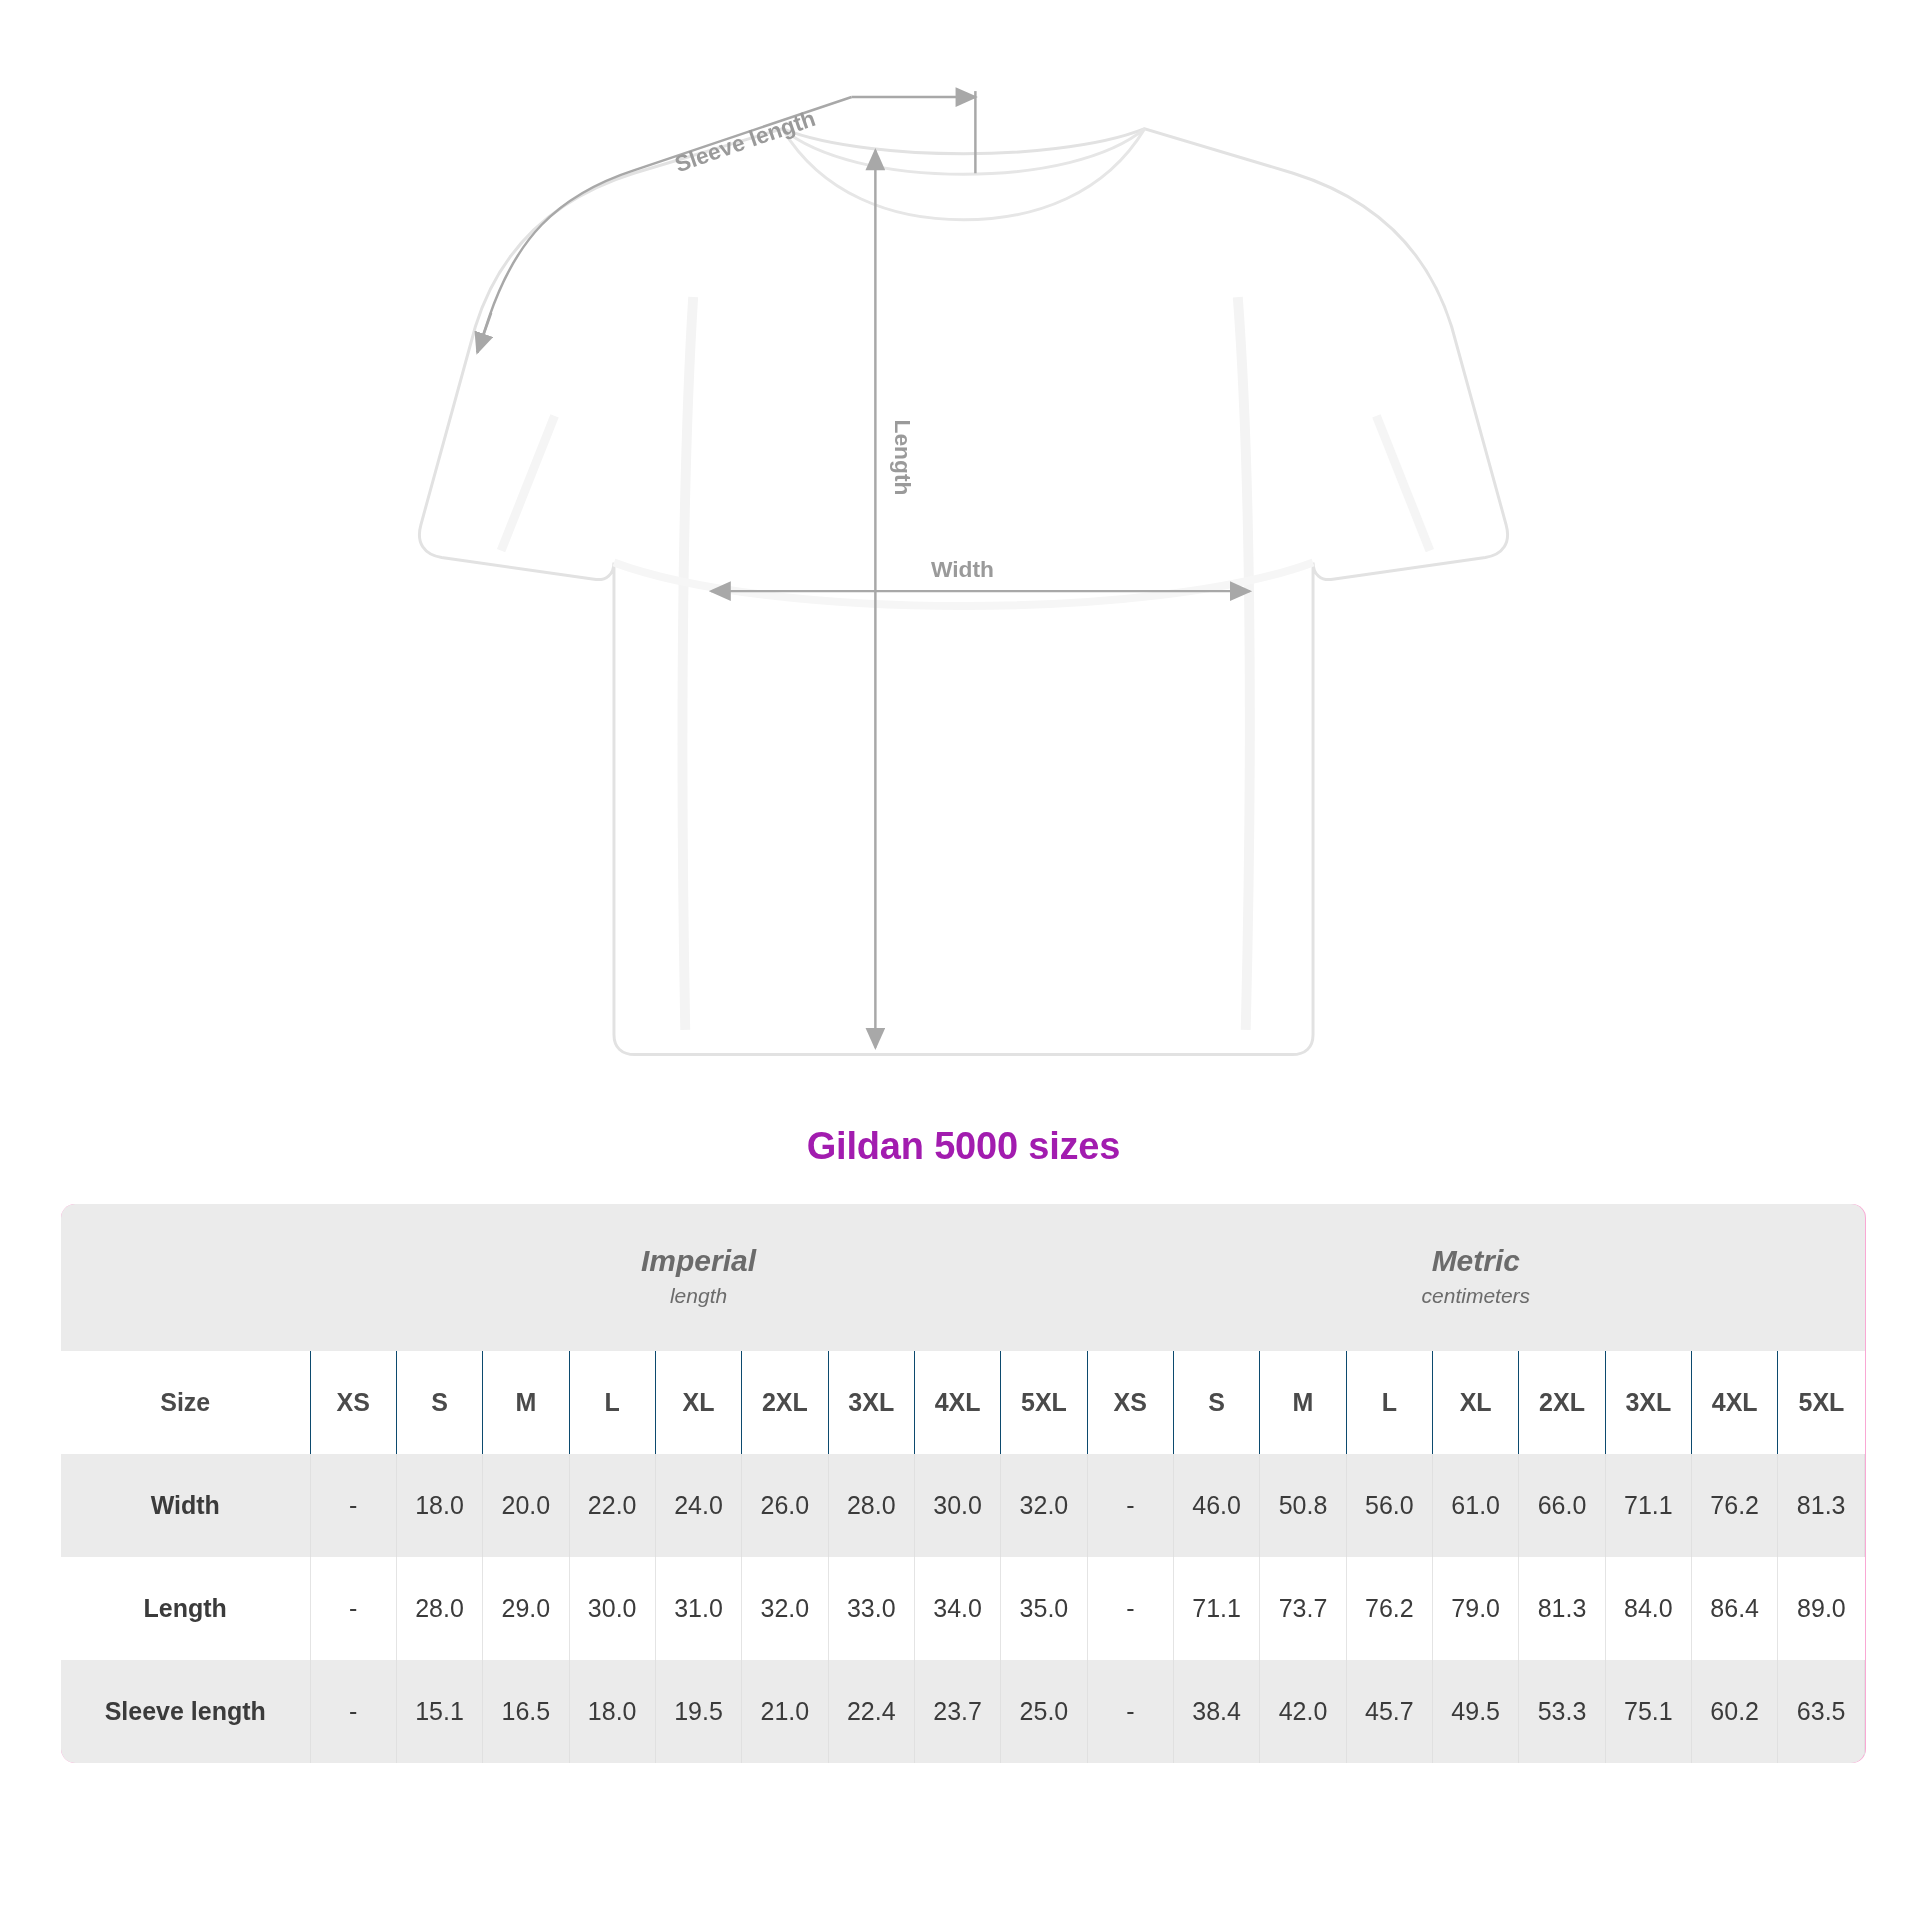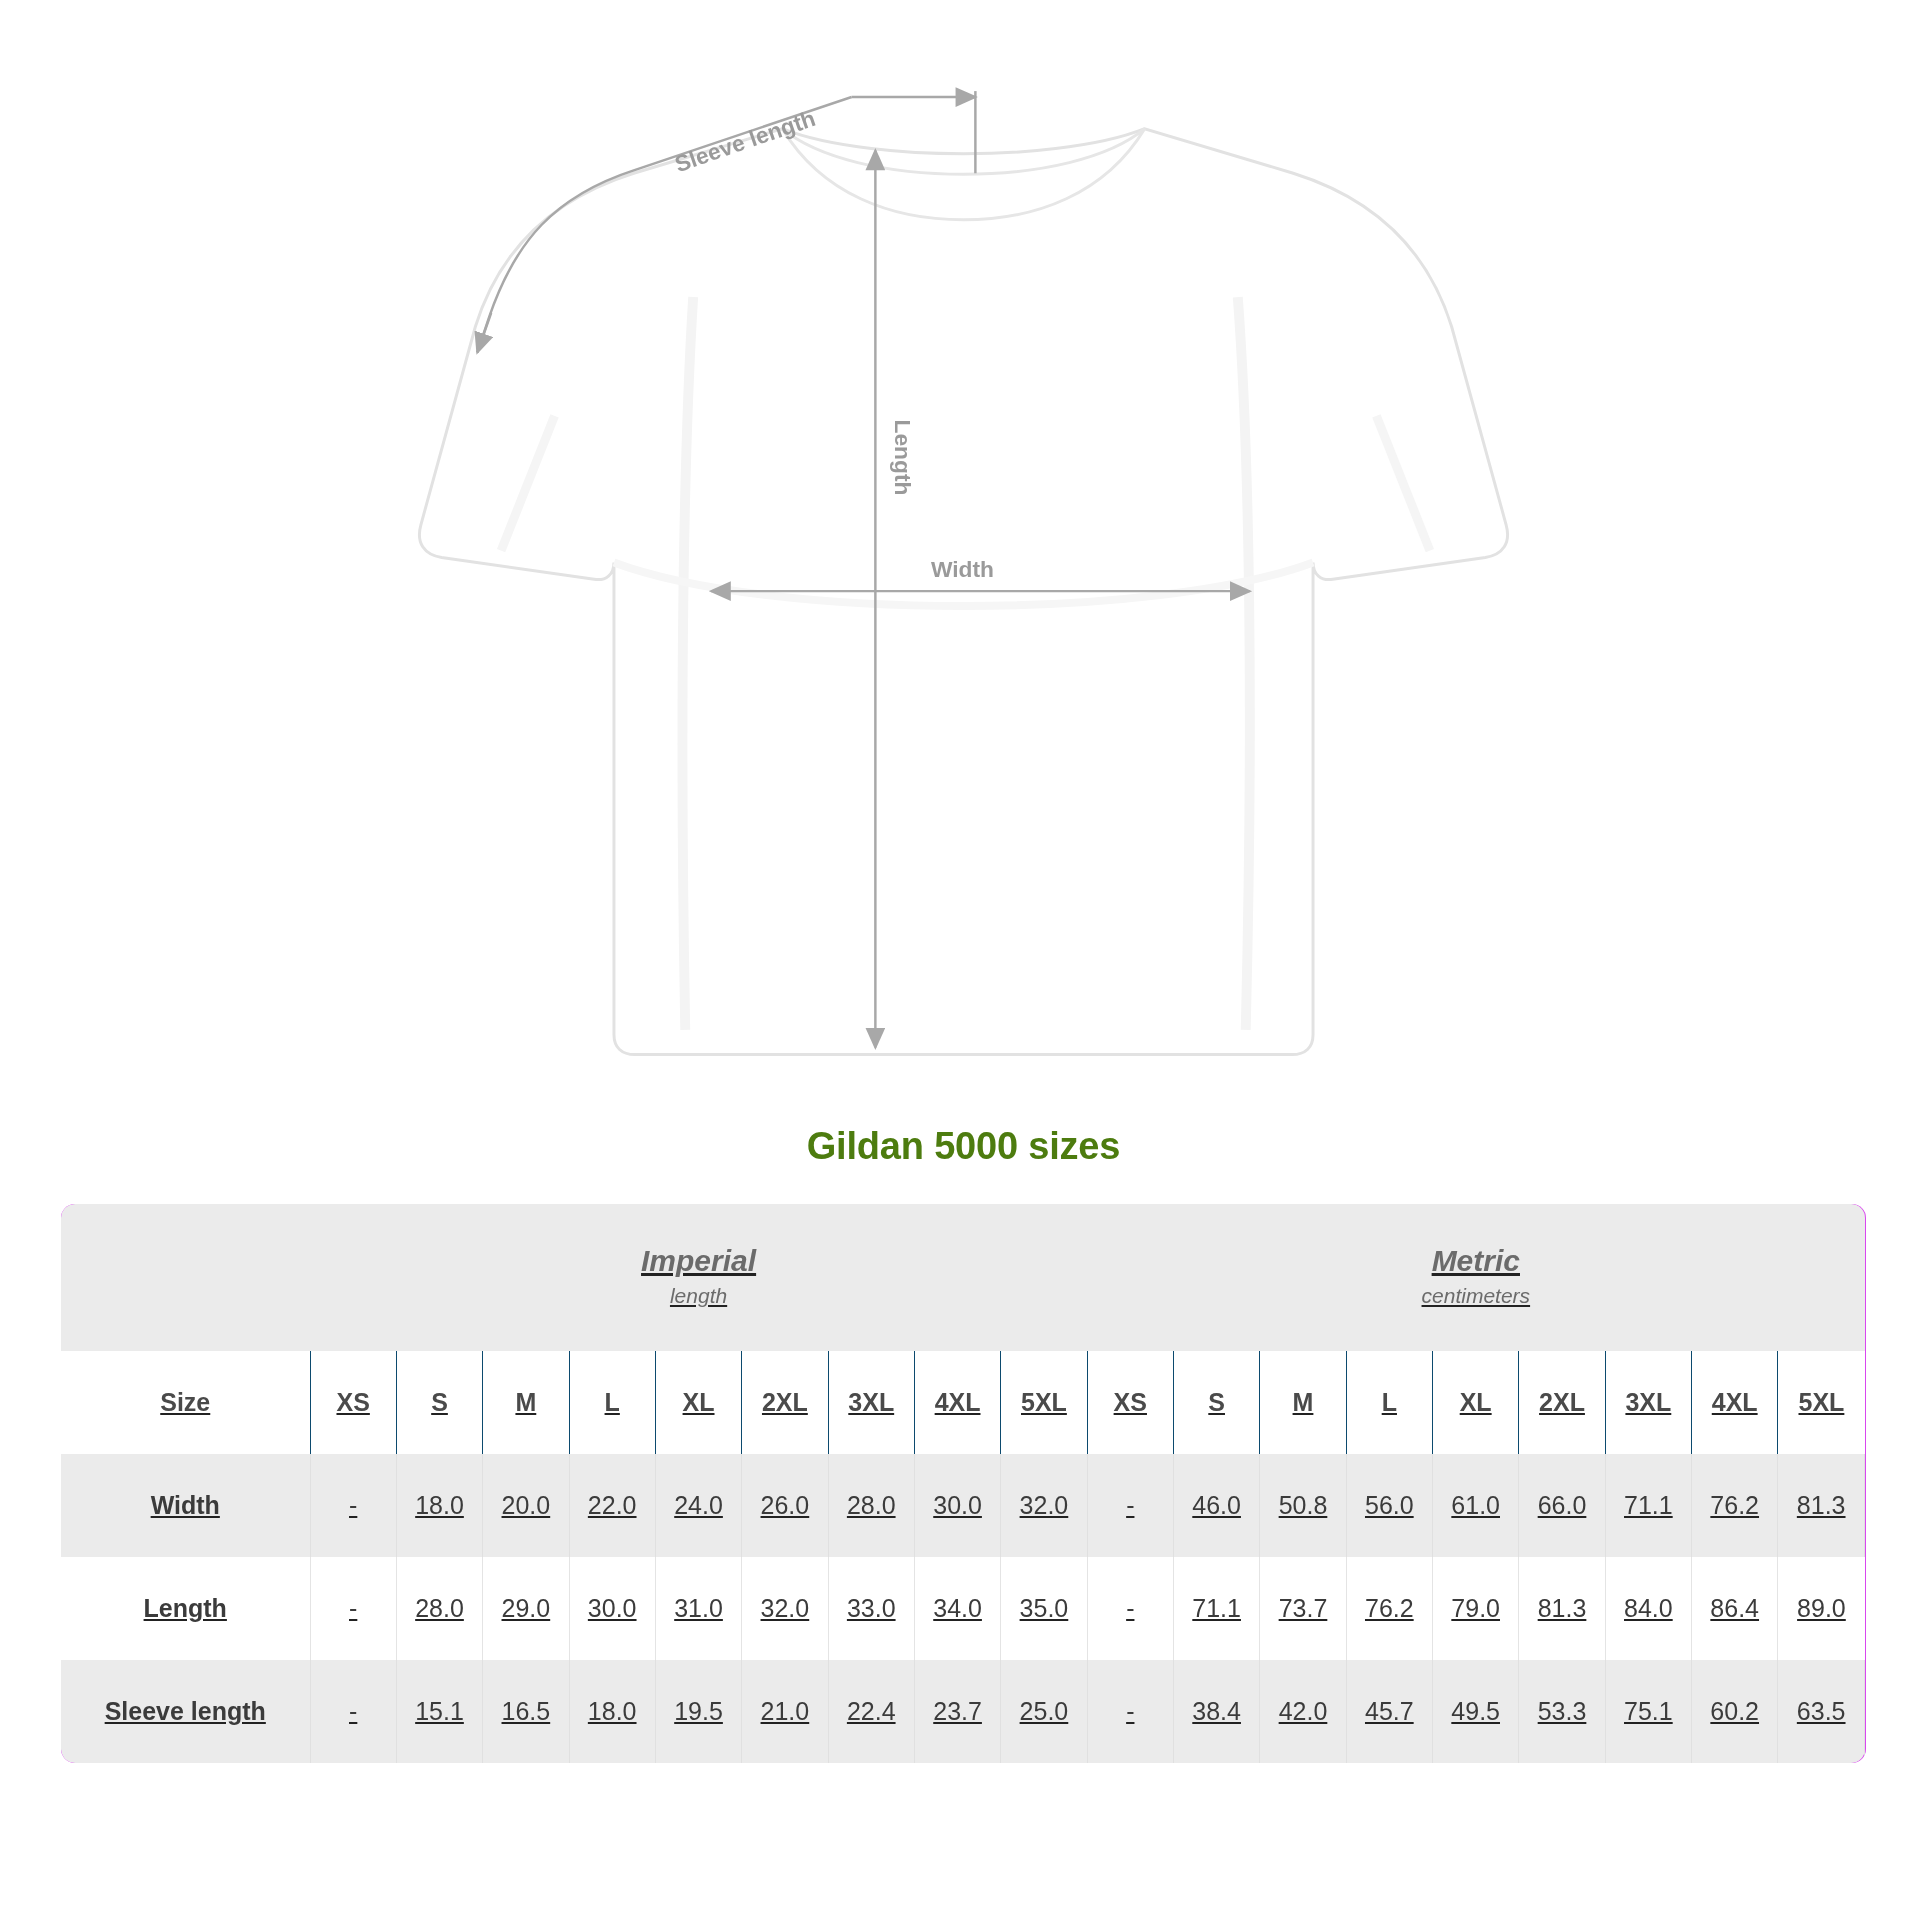--- a/index.html
+++ b/index.html
@@ -29,39 +29,38 @@
   }
   .illustration svg {
     display: block;
   }
 
   
   .chart-title {
     text-align: center;
     font-size: 38px;
     font-weight: bold;
-    color: #4d7c0f;
+    color: #a21caf;
     margin-top: 16px;
     letter-spacing: -0.2px;
   }
   .chart-note {
     text-align: center;
     font-size: 21px;
     font-style: italic;
     color: #5f5f5f;
     margin-top: 22px;
   }
 
   
   .table-wrap {
     margin: 36px 61px 0 61px;
     border-radius: 14px;
     overflow: hidden;
-    background: #d946ef;
-    text-decoration: underline;
+    background: #f9a8d4;
   }
   table.size-table {
     border-collapse: collapse;
     width: 1804px;
     table-layout: fixed;
   }
   table.size-table td, table.size-table th {
     padding: 0;
     margin: 0;
   }

